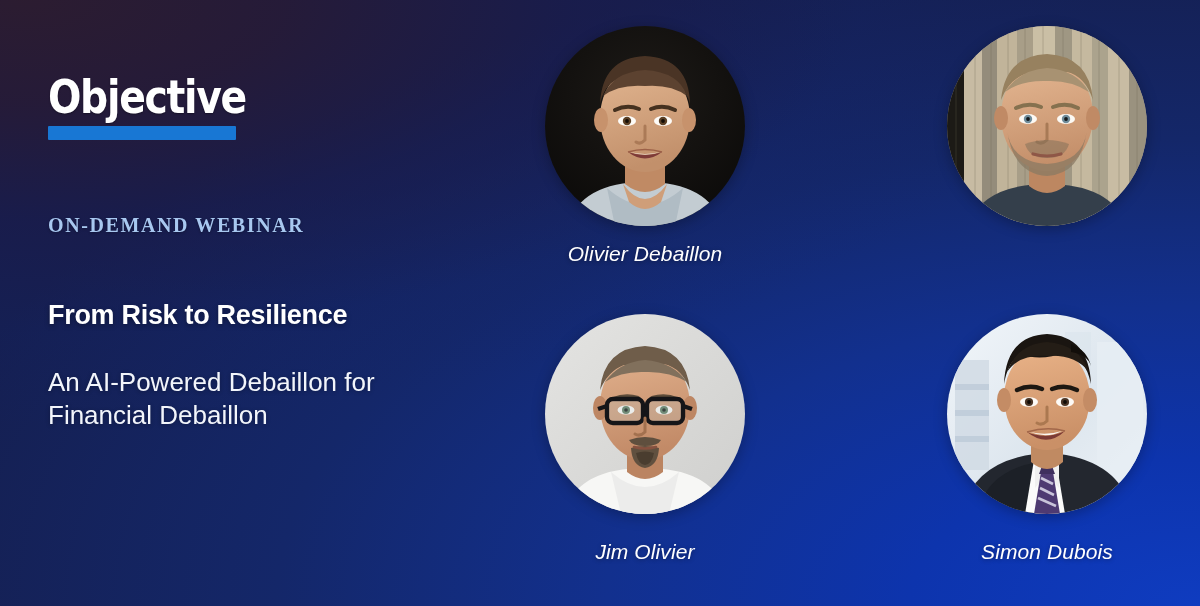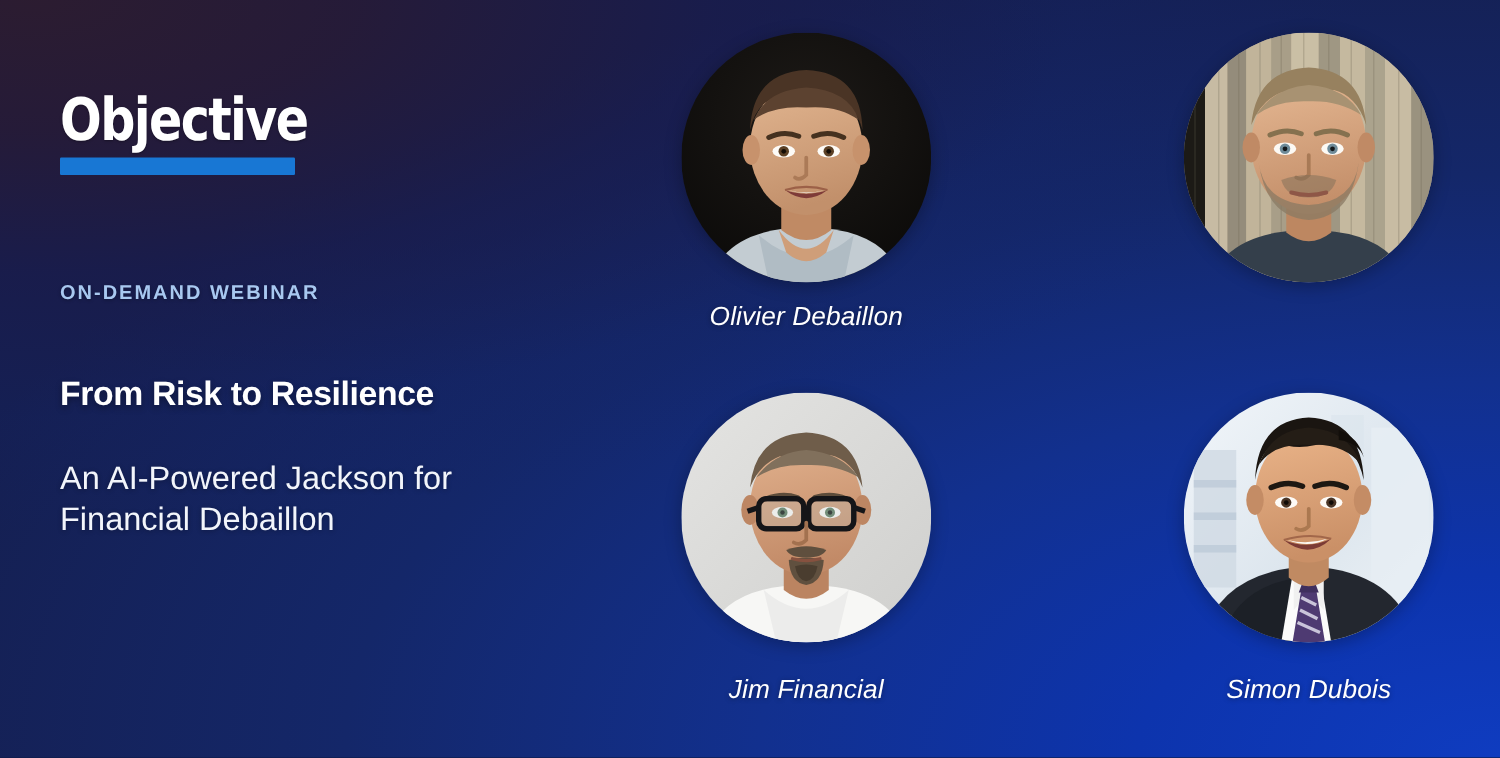--- a/index.html
+++ b/index.html
@@ -52,27 +52,28 @@
     width: 188px;
     height: 14px;
     background: #1877d4;
     border-radius: 1px;
   }
 
   
   #eyebrow {
     position: absolute;
     left: 0;
-    top: 226px;
-    font-size: 16px;
+    top: 214px;
+    font-size: 20px;
     font-weight: 700;
     letter-spacing: 1.6px;
     color: #a8c8f0;
     white-space: nowrap;
     text-shadow: 0 1px 3px rgba(0,0,0,0.3);
+    font-family: Liberation Serif, serif;
   }
 
   
   #title {
     position: absolute;
     left: 0;
     top: 300px;
     font-size: 27px;
     font-weight: 700;
     letter-spacing: -0.3px;
@@ -146,21 +147,21 @@
     <div id="logo-block">
       <div id="logo-word">Objective</div>
       <div id="logo-rule"></div>
     </div>
 
     <div id="eyebrow">ON-DEMAND WEBINAR</div>
 
     <div id="title">From Risk to Resilience</div>
 
     <div id="subtitle">
-      <span class="ln">An AI-Powered Jackson for</span>
+      <span class="ln">An AI-Powered Debaillon for</span>
       <span class="ln">Financial Debaillon</span>
     </div>
 
   </div>
 
   <div id="speakers">
 
     <div class="speaker sp-0">
       <div class="avatar">
         <svg viewBox="0 0 200 200" xmlns="http://www.w3.org/2000/svg" aria-hidden="true">
@@ -331,21 +332,21 @@
 
           <path d="M100 104 v14 q-5 5 -10 2" stroke="#a3714f" stroke-width="3" fill="none" stroke-linecap="round"></path>
 
           <path d="M84 126 q16 -6 32 0 q-3 6 -16 6 q-13 0 -16 -6 z" fill="#5f4f3e"></path>
           <path d="M86 134 q14 -4 28 0 q-1 18 -14 20 q-13 -2 -14 -20 z" fill="#60503f"></path>
           <path d="M91 139 q9 -3 18 0 q-2 11 -9 12 q-7 -1 -9 -12 z" fill="#4a3d2f"></path>
 
           <path d="M89 133 q11 3 22 0" stroke="#86513f" stroke-width="2.6" fill="none" stroke-linecap="round"></path>
         </svg>
       </div>
-      <div class="sp-name">Jim Financial</div>
+      <div class="sp-name">Jim Olivier</div>
     </div>
 
     <div class="speaker sp-3">
       <div class="avatar">
         <svg viewBox="0 0 200 200" xmlns="http://www.w3.org/2000/svg" aria-hidden="true">
           <defs>
             <linearGradient id="s-bg" x1="0" y1="0" x2="1" y2="1">
               <stop offset="0%" stop-color="#f2f6fa"></stop>
                 <stop offset="55%" stop-color="#dde6ee"></stop>
               <stop offset="100%" stop-color="#eef3f7"></stop>

